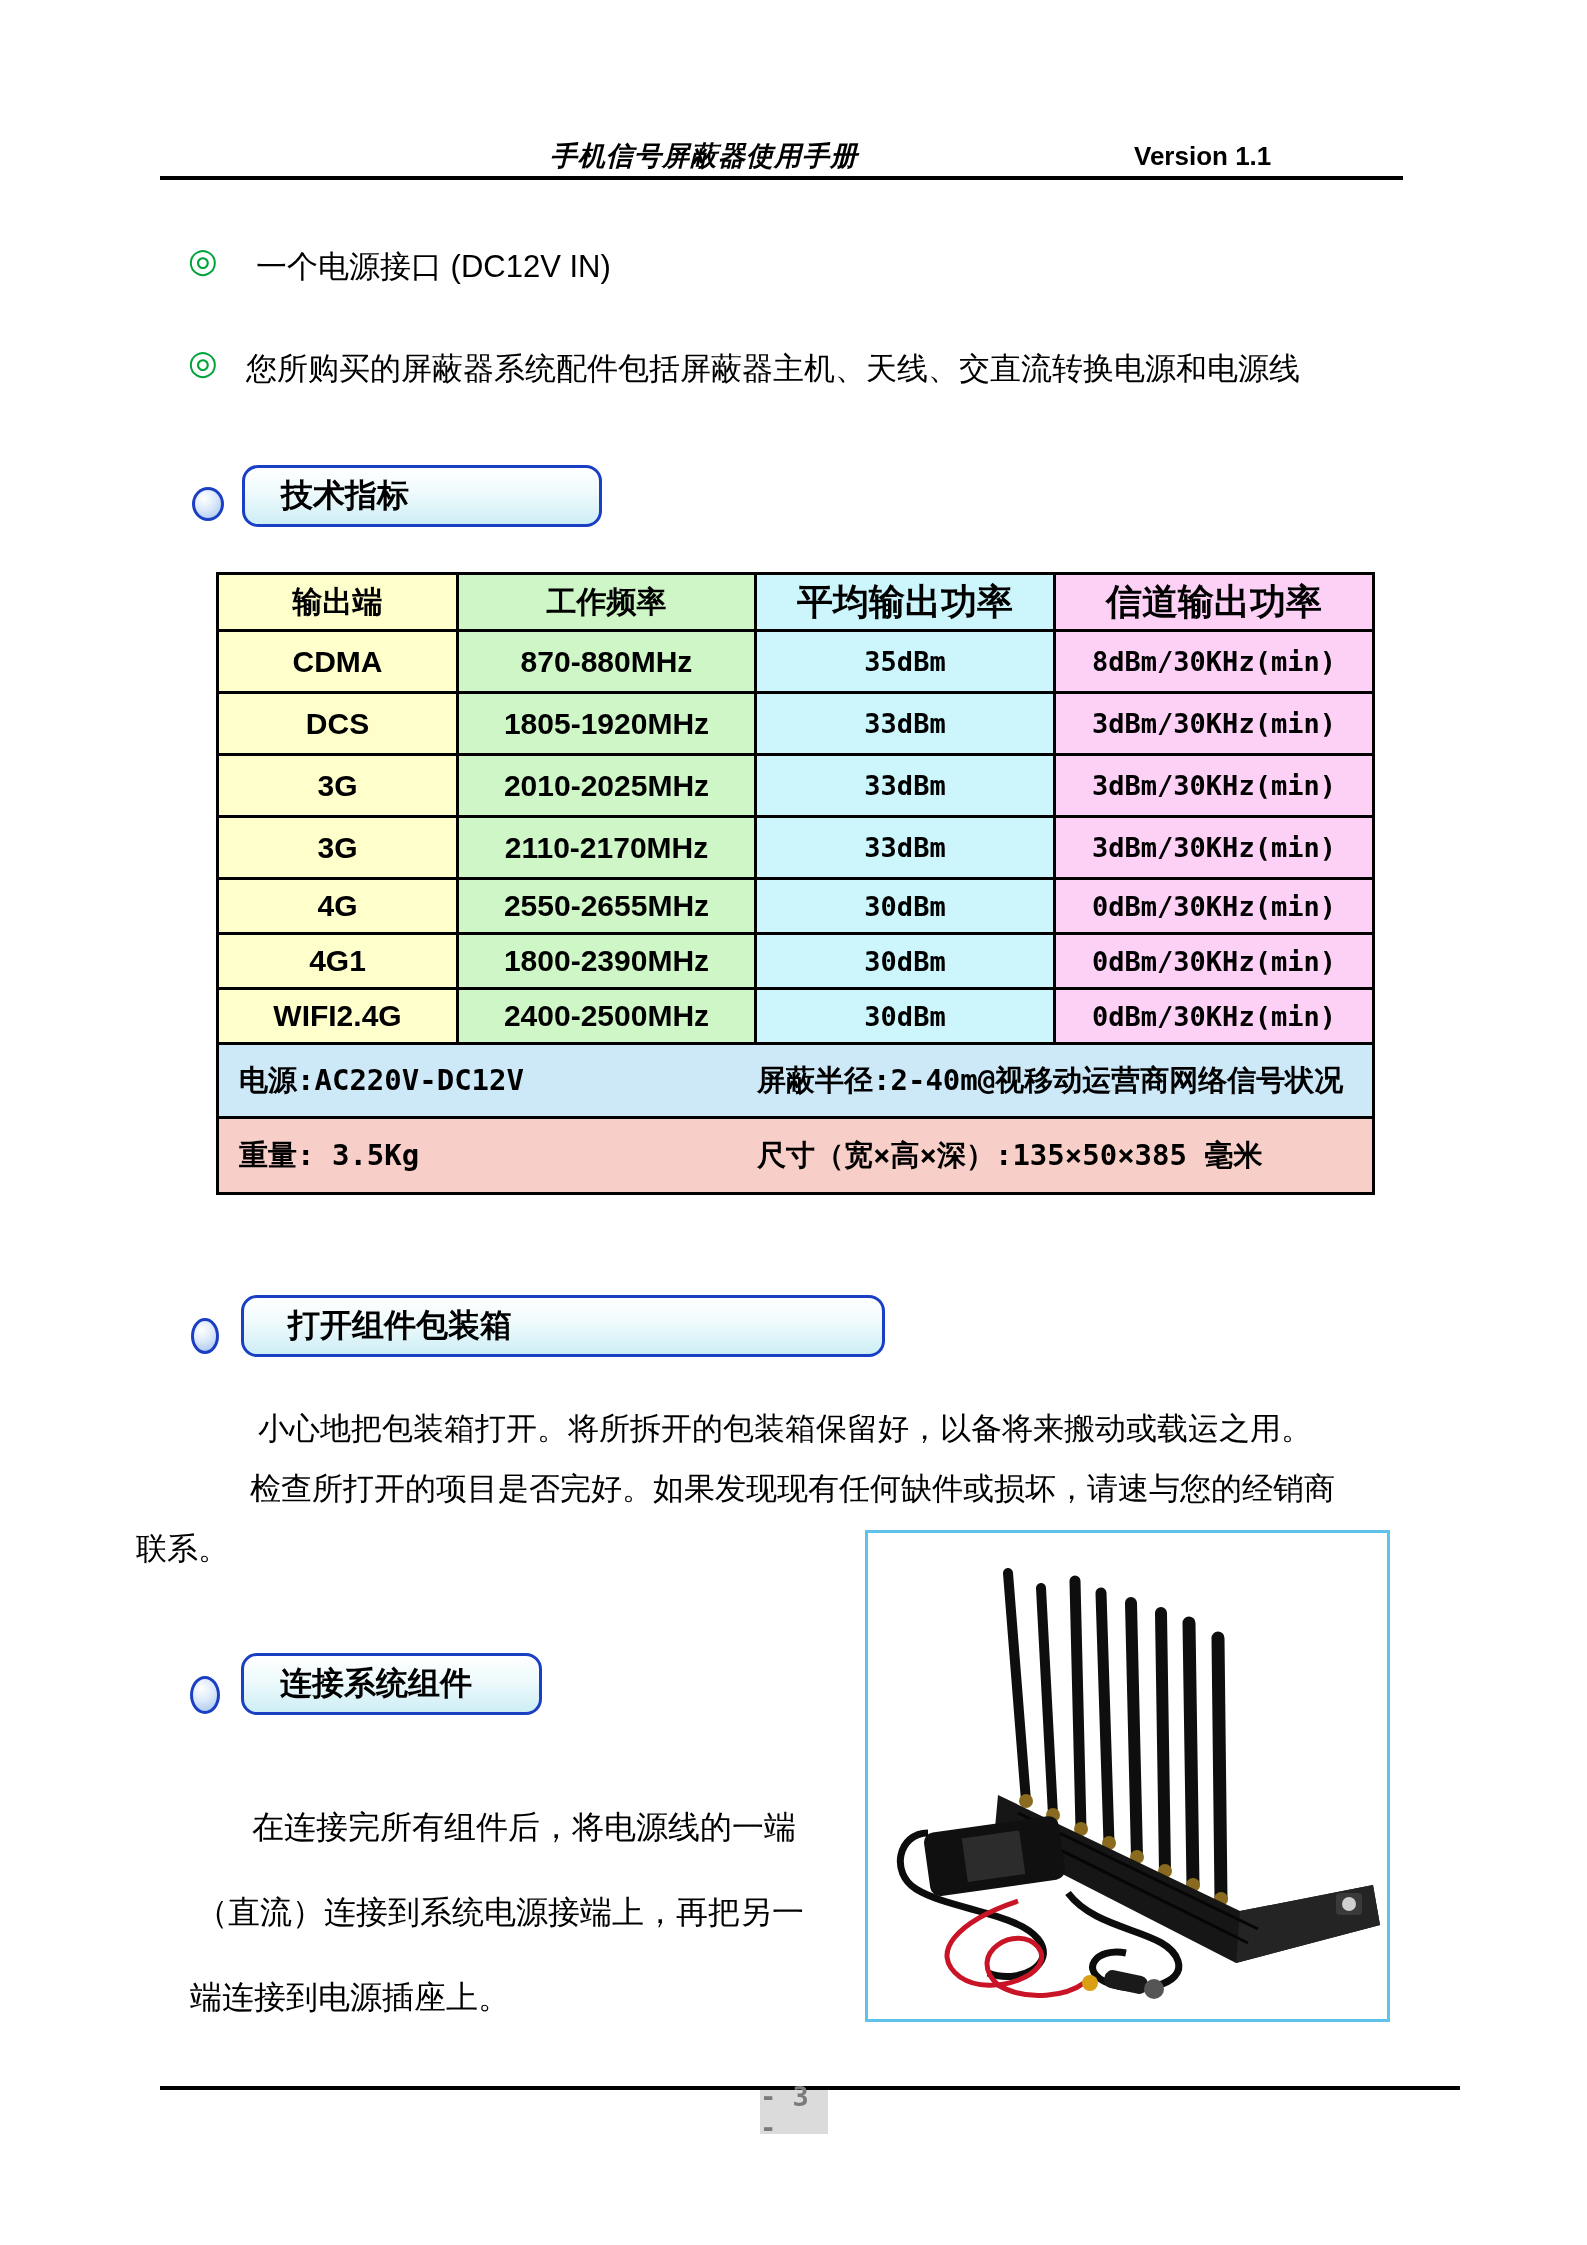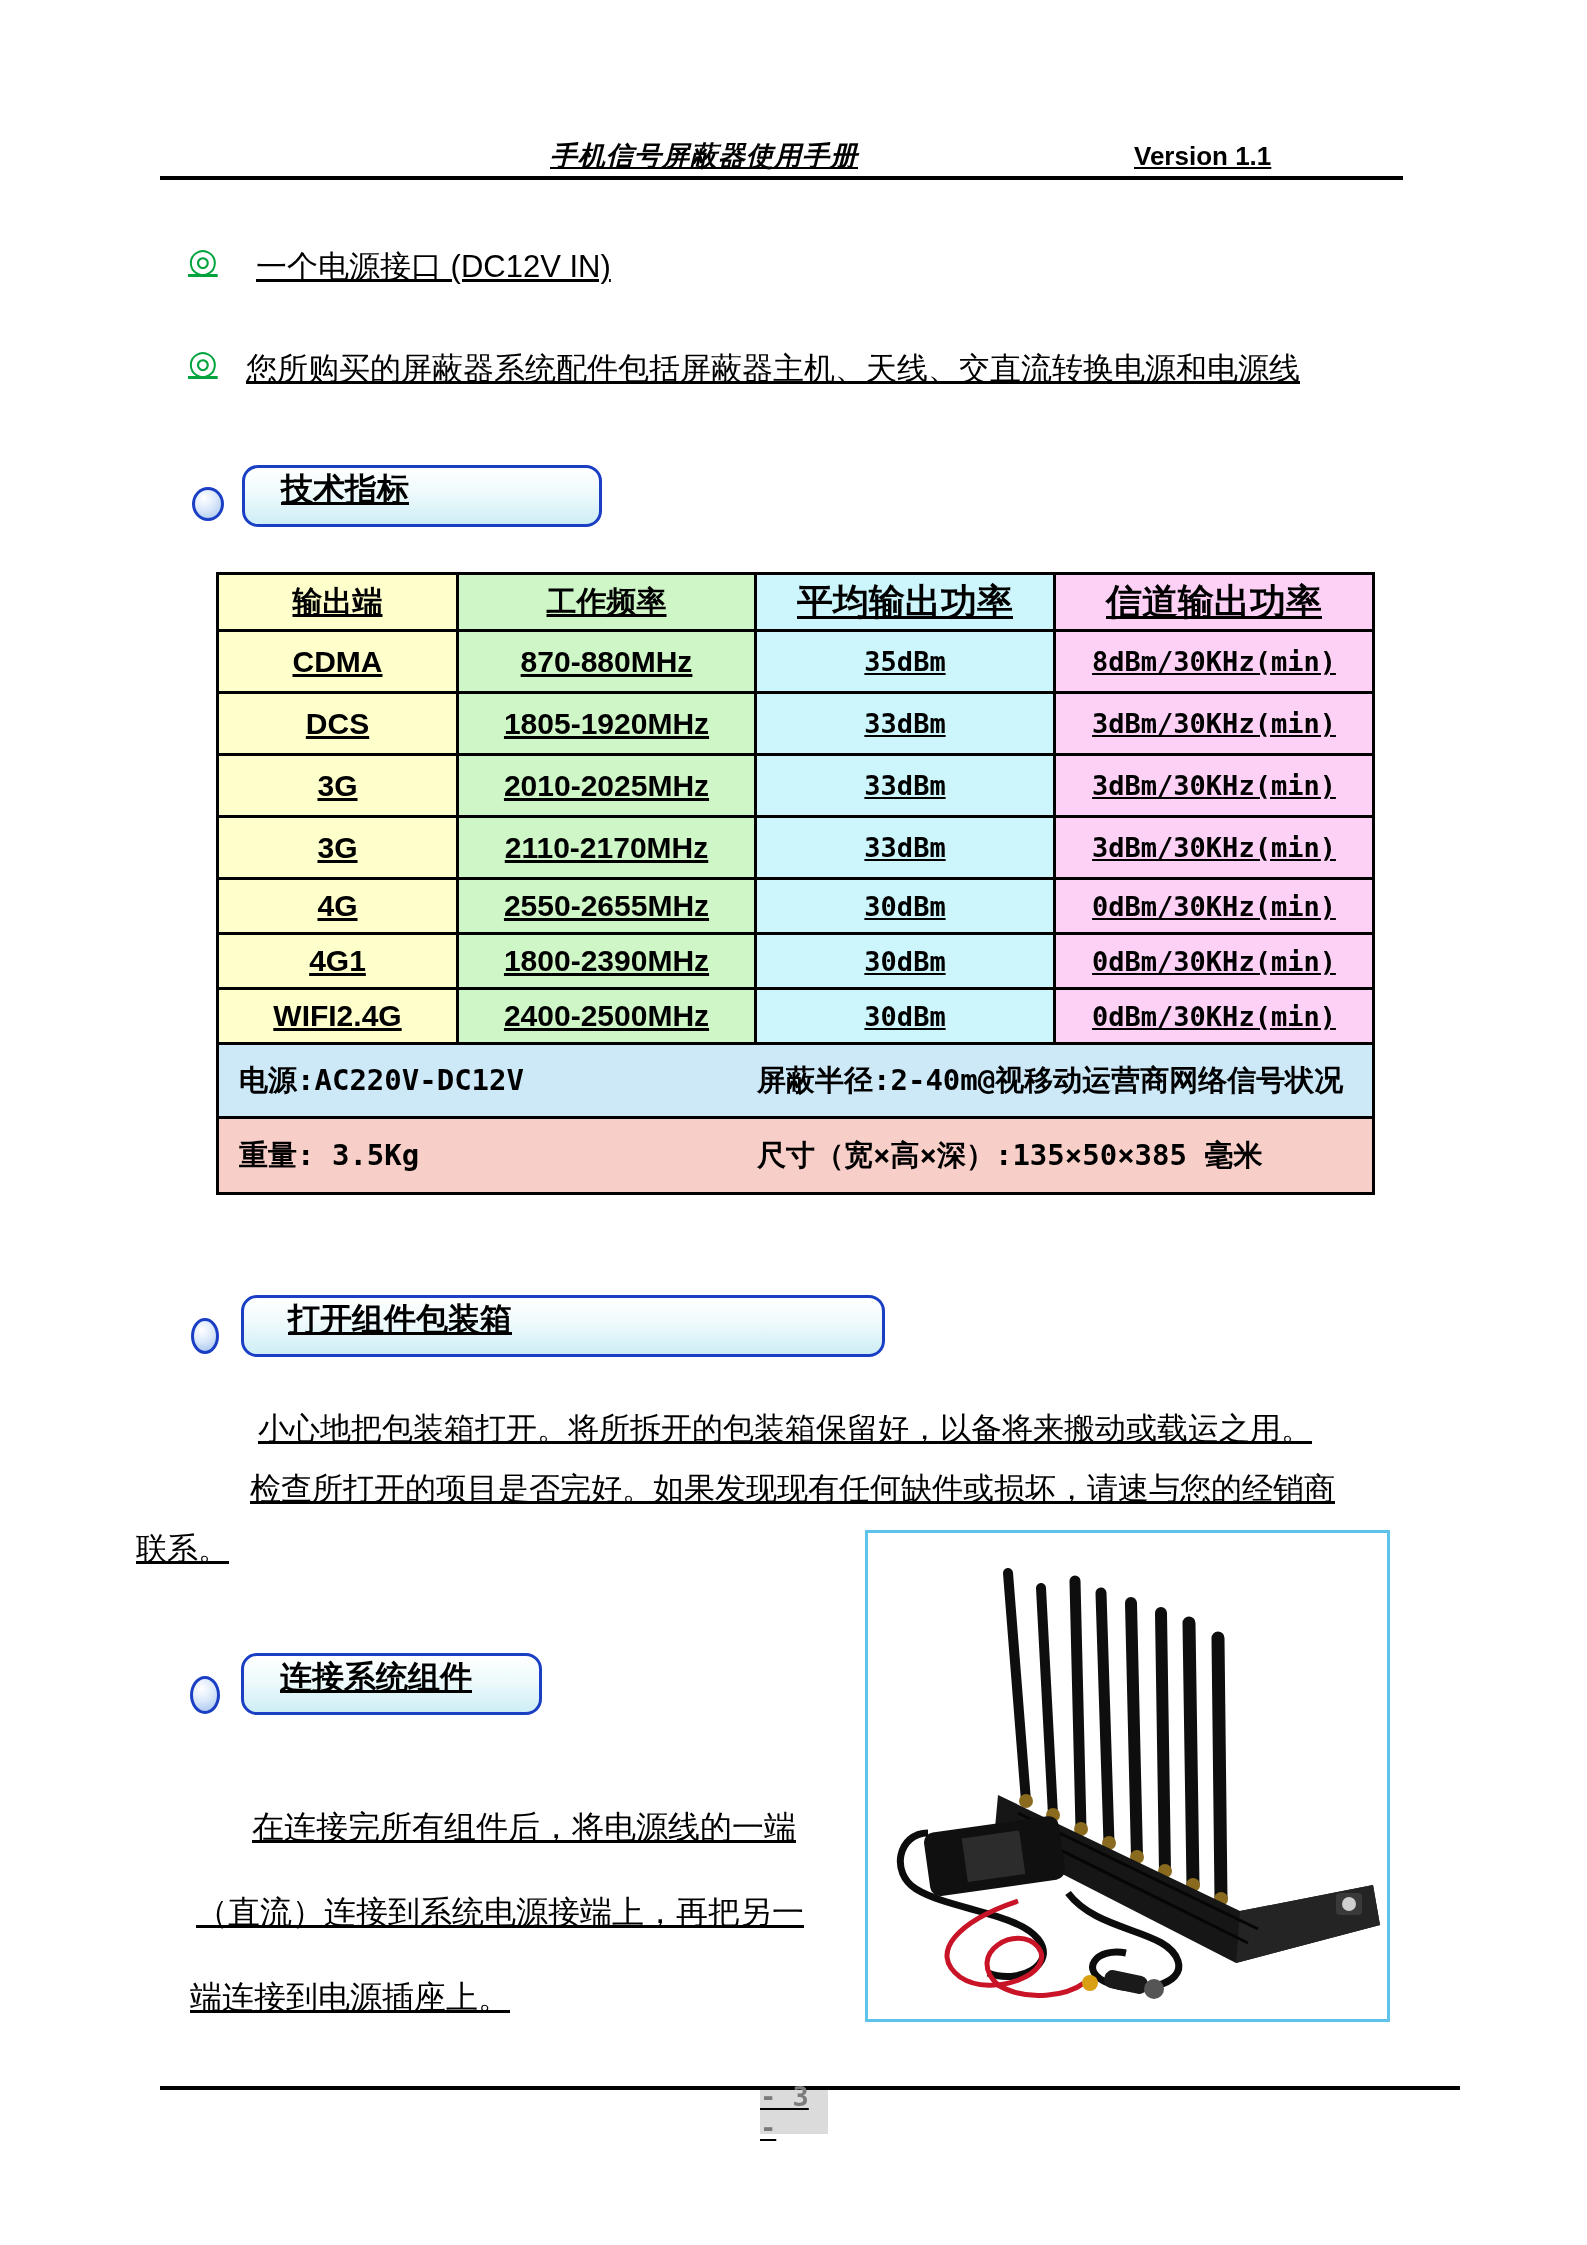--- a/index.html
+++ b/index.html
@@ -1,38 +1,38 @@
 <!DOCTYPE html>
 <html><head>
 <meta charset="utf-8">
 <style>
   html,body{margin:0;padding:0;background:#888;}
   #page{
     position:relative;width:1587px;height:2245px;background:#ffffff;
     font-family:"Liberation Sans","DejaVu Sans",sans-serif;color:#000;
     overflow:hidden;margin:0 auto;
   }
-  .abs{position:absolute;text-decoration:underline;}
+  .abs{position:absolute;}
   
   .doc-title{font-size:27px;font-weight:bold;font-style:italic;letter-spacing:1px;}
   .doc-version{font-size:26px;font-weight:bold;}
   .rule{background:#000;height:4px;}
   
   .bullet-icon{font-size:34px;line-height:1;color:var(--bullet-green,#00a33c);font-weight:bold;}
   .bullet-text{font-size:31px;line-height:1.2;white-space:nowrap;}
   
   .sec-circle{
     width:26px;height:28px;border-radius:50%;
     border:3px solid var(--box-blue,#1a3fc4);
     background:radial-gradient(circle at 35% 30%, #ffffff 0%, #dce9fb 45%, #9fc0ea 100%);
   }
   .sec-box{
     border:3px solid var(--box-blue,#1a3fc4);border-radius:16px;
     background:linear-gradient(180deg,#ffffff 0%,#eefafc 45%,#cdeef5 100%);
-    display:flex;align-items:flex-start;box-sizing:border-box;
+    display:flex;align-items:center;box-sizing:border-box;
   }
   .sec-box .sec-label{font-size:32px;font-weight:bold;padding-left:36px;white-space:nowrap;}
   
   table.spec{border-collapse:collapse;table-layout:fixed;width:1156px;}
   table.spec td{border:3px solid #000;text-align:center;vertical-align:middle;padding:0;overflow:hidden;}
   td.colhdr{font-size:30px;font-weight:bold;}
   td.c0{background:var(--col-yellow,#FFFFCC);font-size:30px;font-weight:bold;}
   td.c1{background:var(--col-green,#CFF6C6);font-size:30px;font-weight:bold;}
   td.c2{background:var(--col-cyan,#CCF6FC);font-size:27px;font-weight:bold;font-family:"DejaVu Sans Mono","Liberation Mono",monospace;}
   td.c3{background:var(--col-pink,#FCD1F5);font-size:27px;font-weight:bold;font-family:"DejaVu Sans Mono","Liberation Mono",monospace;}

